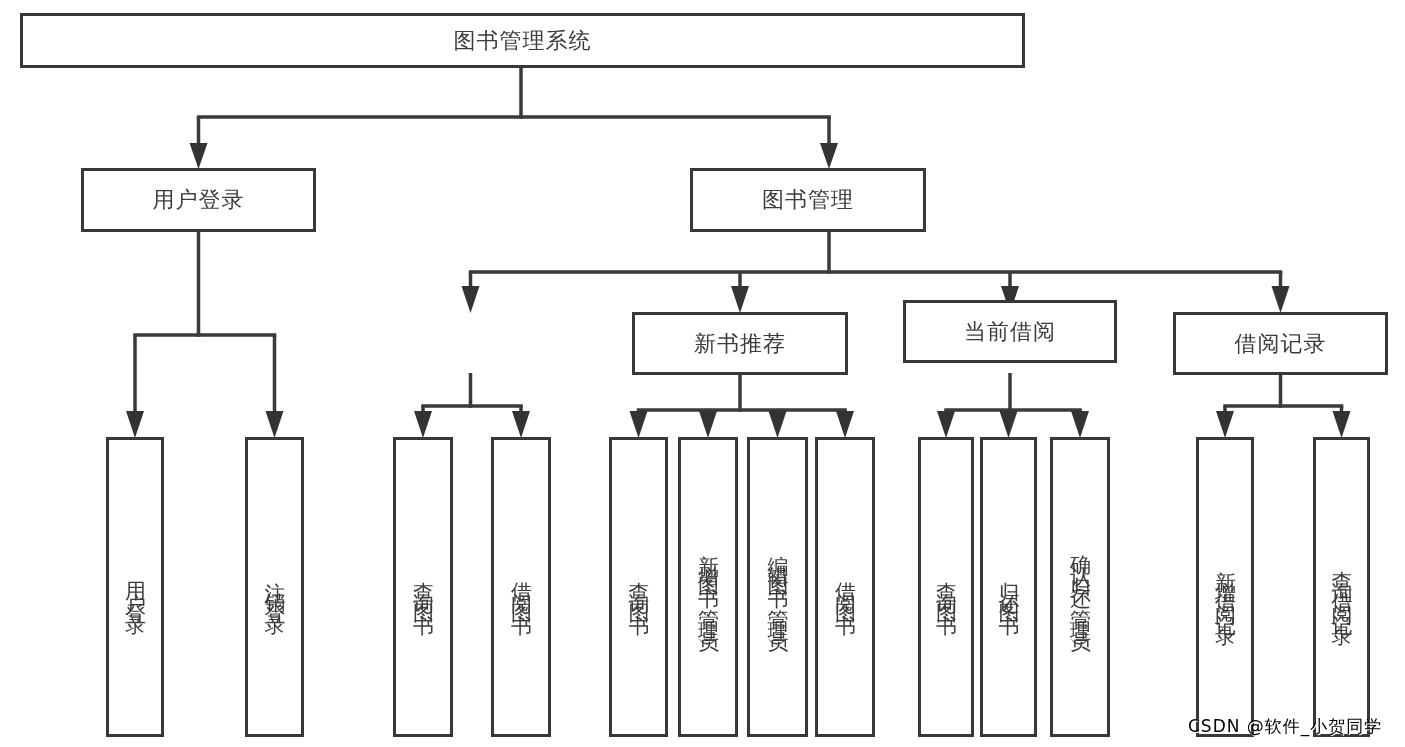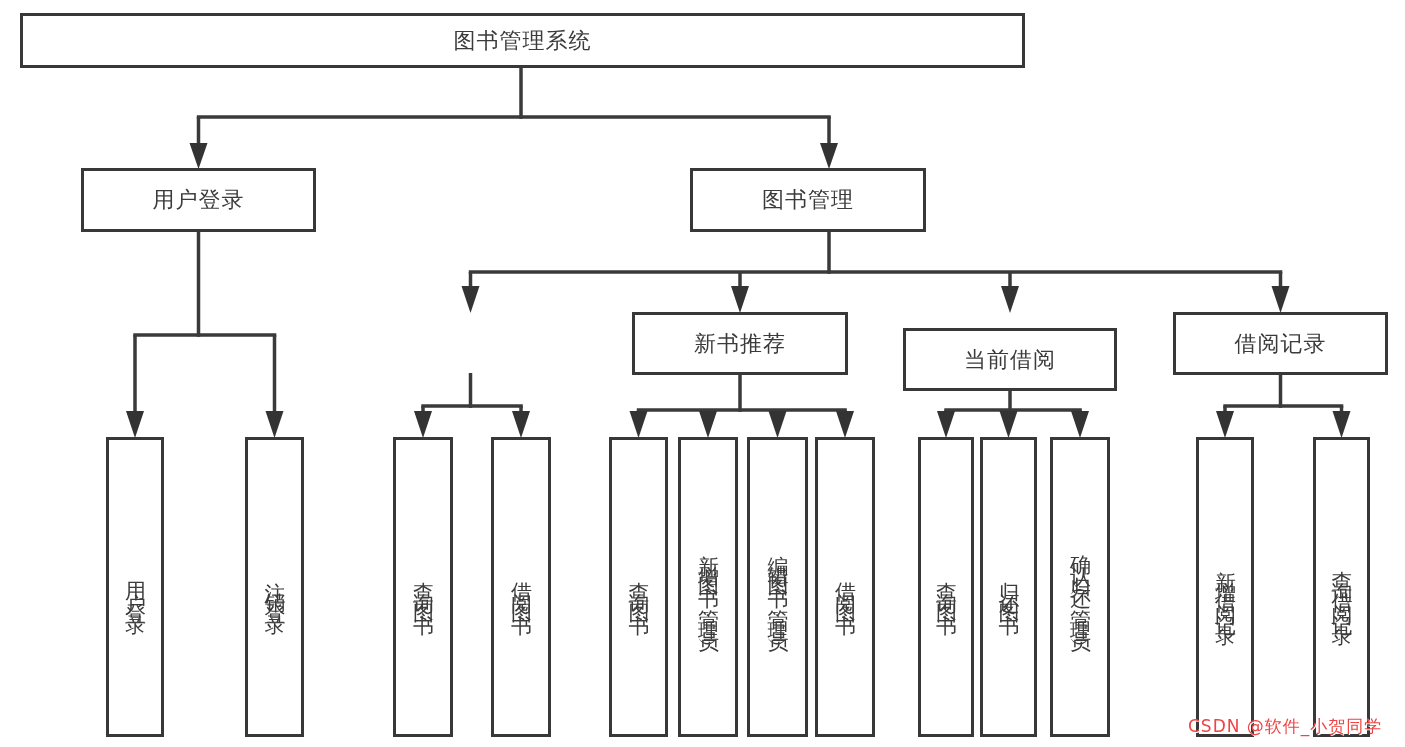--- a/index.html
+++ b/index.html
@@ -34,21 +34,21 @@
     letter-spacing:11px;
     line-height:1;
     white-space:nowrap;
   }
   .watermark{
     position:absolute;
     left:1188px;
     top:715px;
     font-size:17px;
     letter-spacing:1px;
-    color:#ef4444;
+    color:#000000;
     text-shadow:1px 1px 0 #ffffff;
     white-space:nowrap;
   }
 </style>
 </head>
 <body>
 
 <div class="stage">
 
   <svg class="wires" viewBox="0 0 1405 747" xmlns="http://www.w3.org/2000/svg">
@@ -126,21 +126,21 @@
       <polygon points="1332.5,411 1350.5,411 1341.5,438"></polygon>
     </g>
   </svg>
 
   <div class="node" style="left:20px;top:13px;width:1005px;height:55px;">图书管理系统</div>
 
   <div class="node" style="left:81px;top:168px;width:235px;height:64px;">用户登录</div>
   <div class="node" style="left:690px;top:168px;width:236px;height:64px;">图书管理</div>
 
   <div class="node" style="left:632px;top:312px;width:216px;height:63px;">新书推荐</div>
-  <div class="node" style="left:903px;top:328px;width:214px;height:63px;">当前借阅</div>
+  <div class="node" style="left:903px;top:300px;width:214px;height:63px;">当前借阅</div>
   <div class="node" style="left:1173px;top:312px;width:215px;height:63px;">借阅记录</div>
 
   <div class="node leaf" style="left:106px;top:437px;width:58px;height:300px;">用户登录</div>
   <div class="node leaf" style="left:245px;top:437px;width:59px;height:300px;">注销登录</div>
 
   <div class="node leaf" style="left:393px;top:437px;width:60px;height:300px;">查询图书</div>
   <div class="node leaf" style="left:491px;top:437px;width:60px;height:300px;">借阅图书</div>
 
   <div class="node leaf" style="left:609px;top:437px;width:59px;height:300px;">查询图书</div>
   <div class="node leaf" style="left:678px;top:437px;width:60px;height:300px;">新增图书（管理员）</div>

